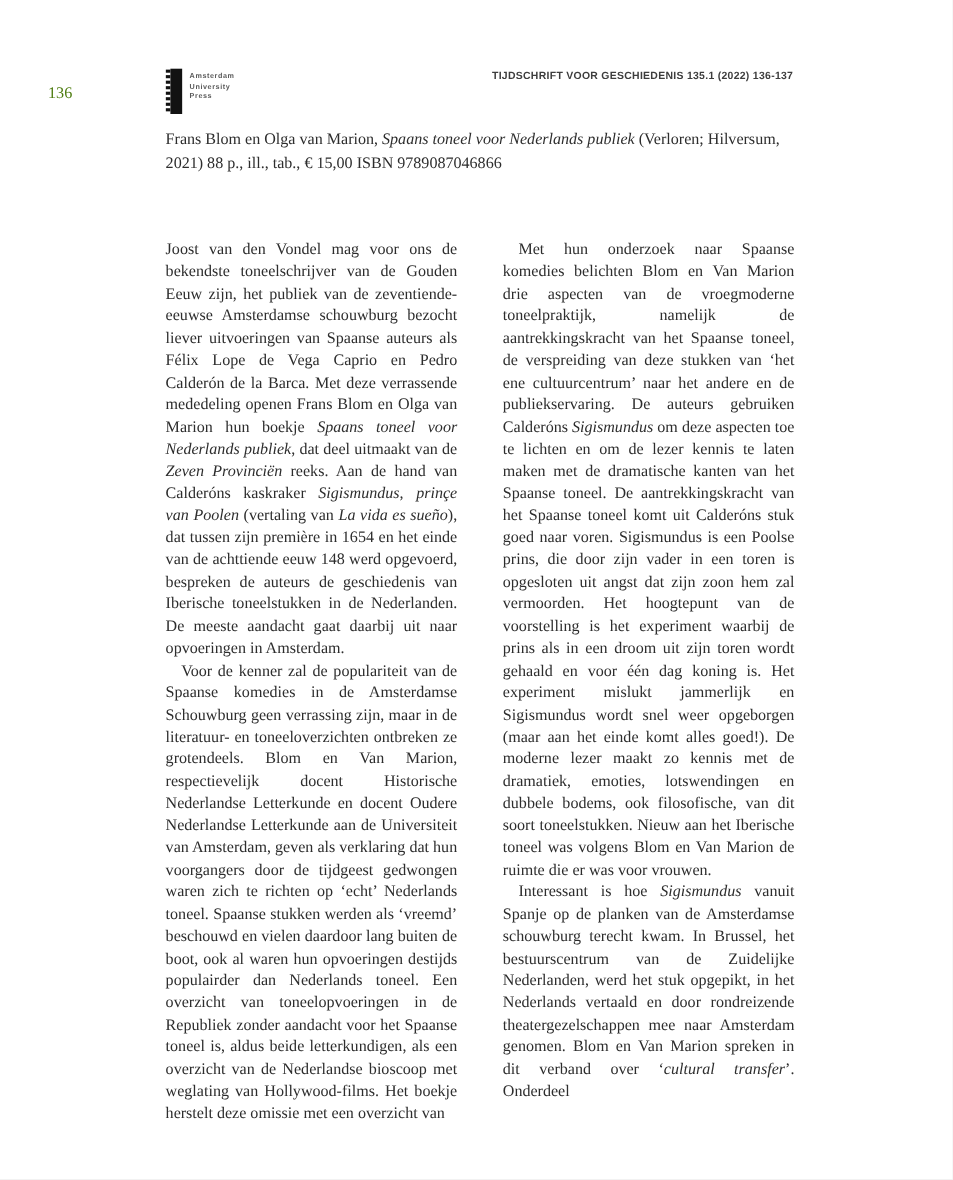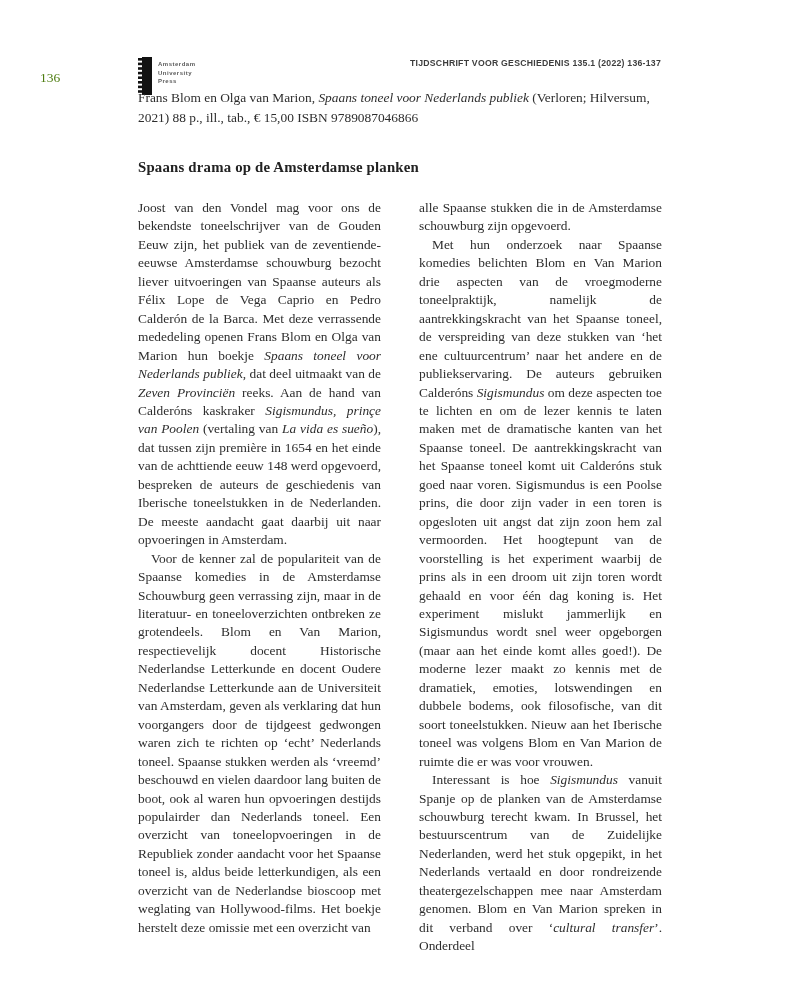--- a/index.html
+++ b/index.html
@@ -27,21 +27,21 @@
   }
   .journal-ref{
     position:absolute;right:133px;top:57px;
     text-align:left;
     font-family:"Liberation Sans","DejaVu Sans",sans-serif;
     font-size:8.7px;color:#3d3d3d;
     line-height:13px;letter-spacing:0.25px;font-weight:bold;
   }
   .journal-ref .doi{font-style:italic;font-weight:bold;font-size:8.4px;}
   .citation{
-    position:absolute;left:138px;top:88px;width:524px;
+    position:absolute;left:138px;top:106px;width:524px;
     font-size:13.4px;line-height:19.5px;
     text-align:left;
   }
   .title{
     position:absolute;left:138px;top:159px;margin:0;
     font-size:14.8px;font-weight:bold;letter-spacing:0.2px;
     color:#222;
   }
   .body{
     position:absolute;left:138px;top:199px;width:524px;
@@ -89,28 +89,26 @@
       <div>Press</div>
     </div>
   </div>
 
   <div class="journal-ref">
     <div>TIJDSCHRIFT VOOR GESCHIEDENIS 135.1 (2022) 136-137</div>
   </div>
 
   <div class="citation"><span>Frans Blom en Olga van Marion, </span><em>Spaans toneel voor Nederlands publiek</em><span> (Verloren; Hilversum, 2021) 88 p., ill., tab., € 15,00 ISBN 9789087046866</span></div>
 
-  <h1 class="title">Spaans drama op de Amsterdamse planken</h1>
 
   <main class="body">
     <div class="col" lang="nl">
         <p><span>Joost van den Vondel mag voor ons de bekendste toneelschrijver van de Gouden Eeuw zijn, het publiek van de zeventiende-eeuwse Amsterdamse schouwburg bezocht liever uitvoeringen van Spaanse auteurs als Félix Lope de Vega Caprio en Pedro Calderón de la Barca. Met deze verrassende mededeling openen Frans Blom en Olga van Marion hun boekje </span><em>Spaans toneel voor Nederlands publiek</em><span>, dat deel uitmaakt van de </span><em>Zeven Provinciën</em><span> reeks. Aan de hand van Calderóns kaskraker </span><em>Sigismundus, prinçe van Poolen</em><span> (vertaling van </span><em>La vida es sueño</em><span>), dat tussen zijn première in 1654 en het einde van de achttiende eeuw 148 werd opgevoerd, bespreken de auteurs de geschiedenis van Iberische toneelstukken in de Nederlanden. De meeste aandacht gaat daarbij uit naar opvoeringen in Amsterdam.</span></p>
         <p class="indent"><span>Voor de kenner zal de populariteit van de Spaanse komedies in de Amsterdamse Schouwburg geen verrassing zijn, maar in de literatuur- en toneeloverzichten ontbreken ze grotendeels. Blom en Van Marion, respectievelijk docent Historische Nederlandse Letterkunde en docent Oudere Nederlandse Letterkunde aan de Universiteit van Amsterdam, geven als verklaring dat hun voorgangers door de tijdgeest gedwongen waren zich te richten op ‘echt’ Nederlands toneel. Spaanse stukken werden als ‘vreemd’ beschouwd en vielen daardoor lang buiten de boot, ook al waren hun opvoeringen destijds populairder dan Nederlands toneel. Een overzicht van toneelopvoeringen in de Republiek zonder aandacht voor het Spaanse toneel is, aldus beide letterkundigen, als een overzicht van de Nederlandse bioscoop met weglating van Hollywood-films. Het boekje herstelt deze omissie met een overzicht van</span></p>
       </div>
     <div class="col" lang="nl">
-        <p><span>alle Spaanse stukken die in de Amsterdamse schouwburg zijn opgevoerd.</span></p>
         <p class="indent"><span>Met hun onderzoek naar Spaanse komedies belichten Blom en Van Marion drie aspecten van de vroegmoderne toneelpraktijk, namelijk de aantrekkingskracht van het Spaanse toneel, de verspreiding van deze stukken van ‘het ene cultuurcentrum’ naar het andere en de publiekservaring. De auteurs gebruiken Calderóns </span><em>Sigismundus</em><span> om deze aspecten toe te lichten en om de lezer kennis te laten maken met de dramatische kanten van het Spaanse toneel. De aantrekkingskracht van het Spaanse toneel komt uit Calderóns stuk goed naar voren. Sigismundus is een Poolse prins, die door zijn vader in een toren is opgesloten uit angst dat zijn zoon hem zal vermoorden. Het hoogtepunt van de voorstelling is het experiment waarbij de prins als in een droom uit zijn toren wordt gehaald en voor één dag koning is. Het experiment mislukt jammerlijk en Sigismundus wordt snel weer opgeborgen (maar aan het einde komt alles goed!). De moderne lezer maakt zo kennis met de dramatiek, emoties, lotswendingen en dubbele bodems, ook filosofische, van dit soort toneelstukken. Nieuw aan het Iberische toneel was volgens Blom en Van Marion de ruimte die er was voor vrouwen.</span></p>
         <p class="indent"><span>Interessant is hoe </span><em>Sigismundus</em><span> vanuit Spanje op de planken van de Amsterdamse schouwburg terecht kwam. In Brussel, het bestuurscentrum van de Zuidelijke Nederlanden, werd het stuk opgepikt, in het Nederlands vertaald en door rondreizende theatergezelschappen mee naar Amsterdam genomen. Blom en Van Marion spreken in dit verband over ‘</span><em>cultural transfer</em><span>’. Onderdeel</span></p>
       </div>
   </main>
 
 
 </div>
 
 </body></html>

